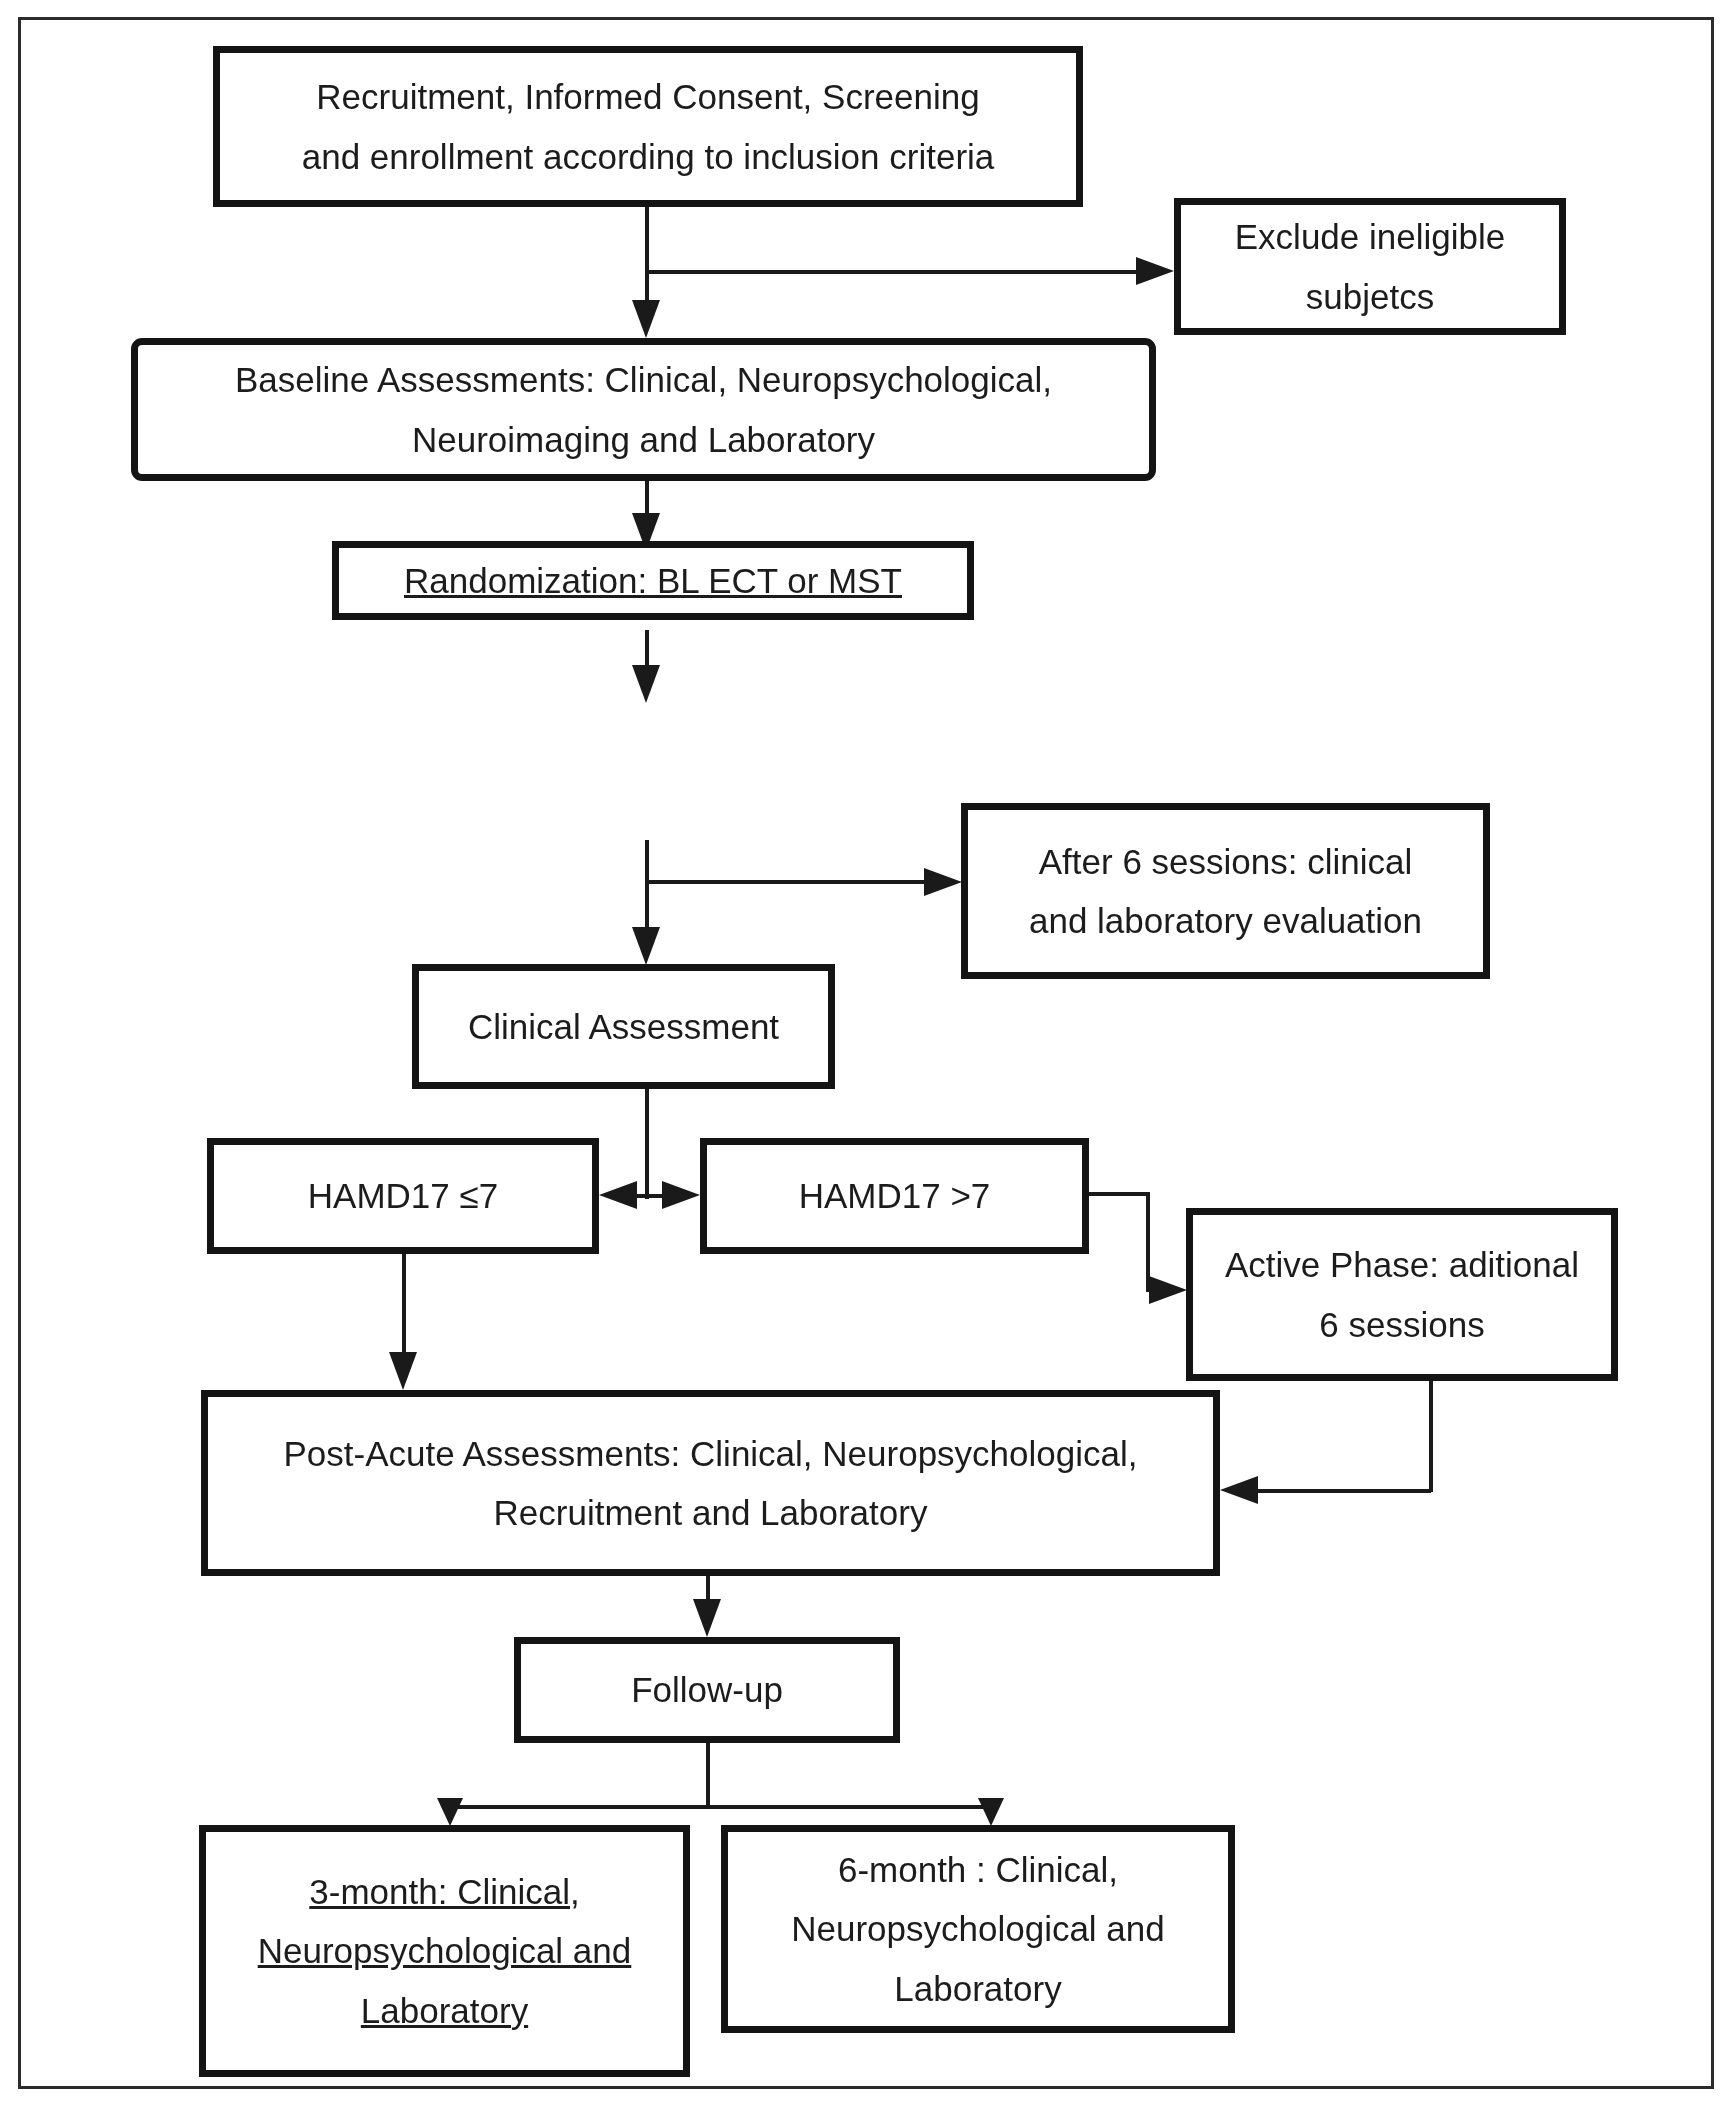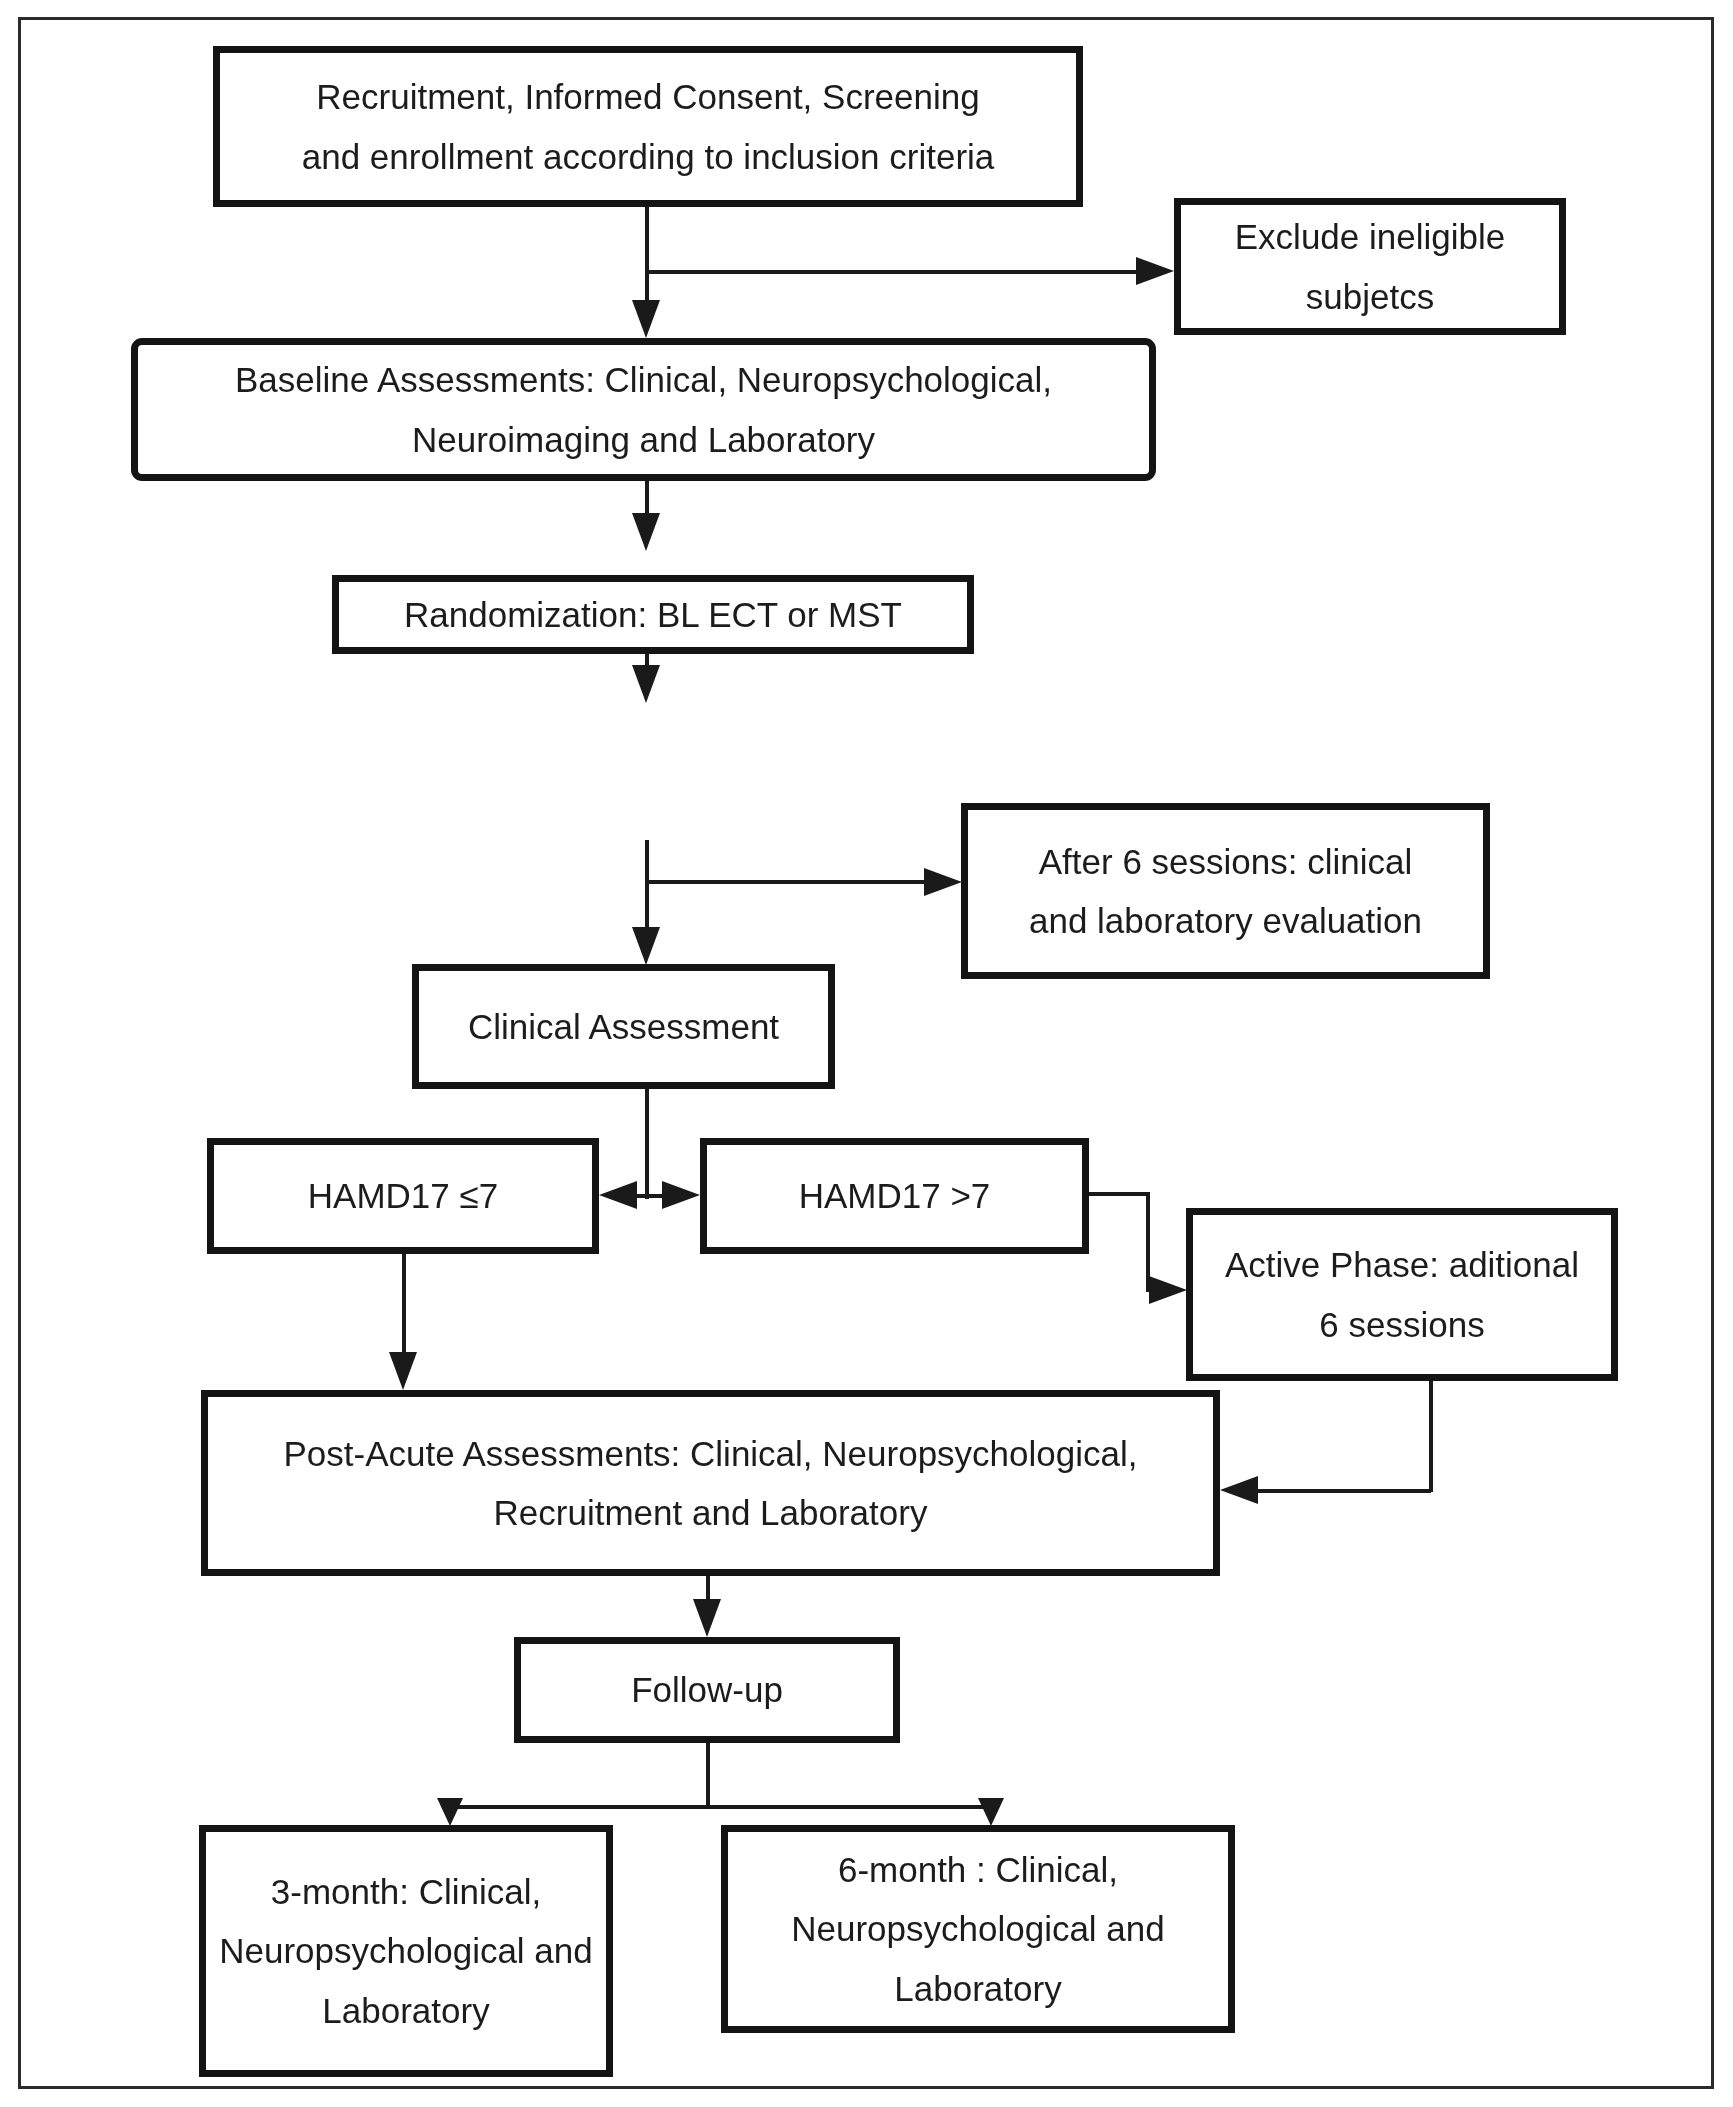--- a/index.html
+++ b/index.html
@@ -51,41 +51,41 @@
 
   <div class="box" style="left:213px; top:46px; width:870px; height:161px;">Recruitment, Informed Consent, Screening
 and enrollment according to inclusion criteria</div>
 
   <div class="box" style="left:1174px; top:198px; width:392px; height:137px;">Exclude ineligible
 subjetcs</div>
 
   <div class="box" style="left:131px; top:338px; width:1025px; height:143px;border-radius:11px;">Baseline Assessments: Clinical, Neuropsychological,
 Neuroimaging and Laboratory</div>
 
-  <div class="box" style="left:332px; top:575px; width:642px; height:79px;">Randomization: BL ECT or MST</div>
+  <div class="box" style="left:332px; top:541px; width:642px; height:79px;text-decoration:underline;">Randomization: BL ECT or MST</div>
 
 
   <div class="box" style="left:961px; top:803px; width:529px; height:176px;">After 6 sessions: clinical
 and laboratory evaluation</div>
 
   <div class="box" style="left:412px; top:964px; width:423px; height:125px;">Clinical Assessment</div>
 
   <div class="box" style="left:207px; top:1138px; width:392px; height:116px;">HAMD17 ≤7</div>
 
   <div class="box" style="left:700px; top:1138px; width:389px; height:116px;">HAMD17 &gt;7</div>
 
   <div class="box" style="left:1186px; top:1208px; width:432px; height:173px;">Active Phase: aditional
 6 sessions</div>
 
   <div class="box" style="left:201px; top:1390px; width:1019px; height:186px;">Post-Acute Assessments: Clinical, Neuropsychological,
 Recruitment and Laboratory</div>
 
   <div class="box" style="left:514px; top:1637px; width:386px; height:106px;">Follow-up</div>
 
-  <div class="box" style="left:199px; top:1825px; width:414px; height:252px;">3-month: Clinical,
+  <div class="box" style="left:199px; top:1825px; width:491px; height:252px;text-decoration:underline;">3-month: Clinical,
 Neuropsychological and
 Laboratory</div>
 
   <div class="box" style="left:721px; top:1825px; width:514px; height:208px;">6-month : Clinical,
 Neuropsychological and
 Laboratory</div>
 
   <div class="line" style="left:645px; top:207px; width:4.3px; height:103px;"></div>
   <div class="arr arr-d" style="left:632px; top:300px;"></div>
   <div class="line" style="left:645px; top:270px; width:496px; height:4.3px;"></div>

